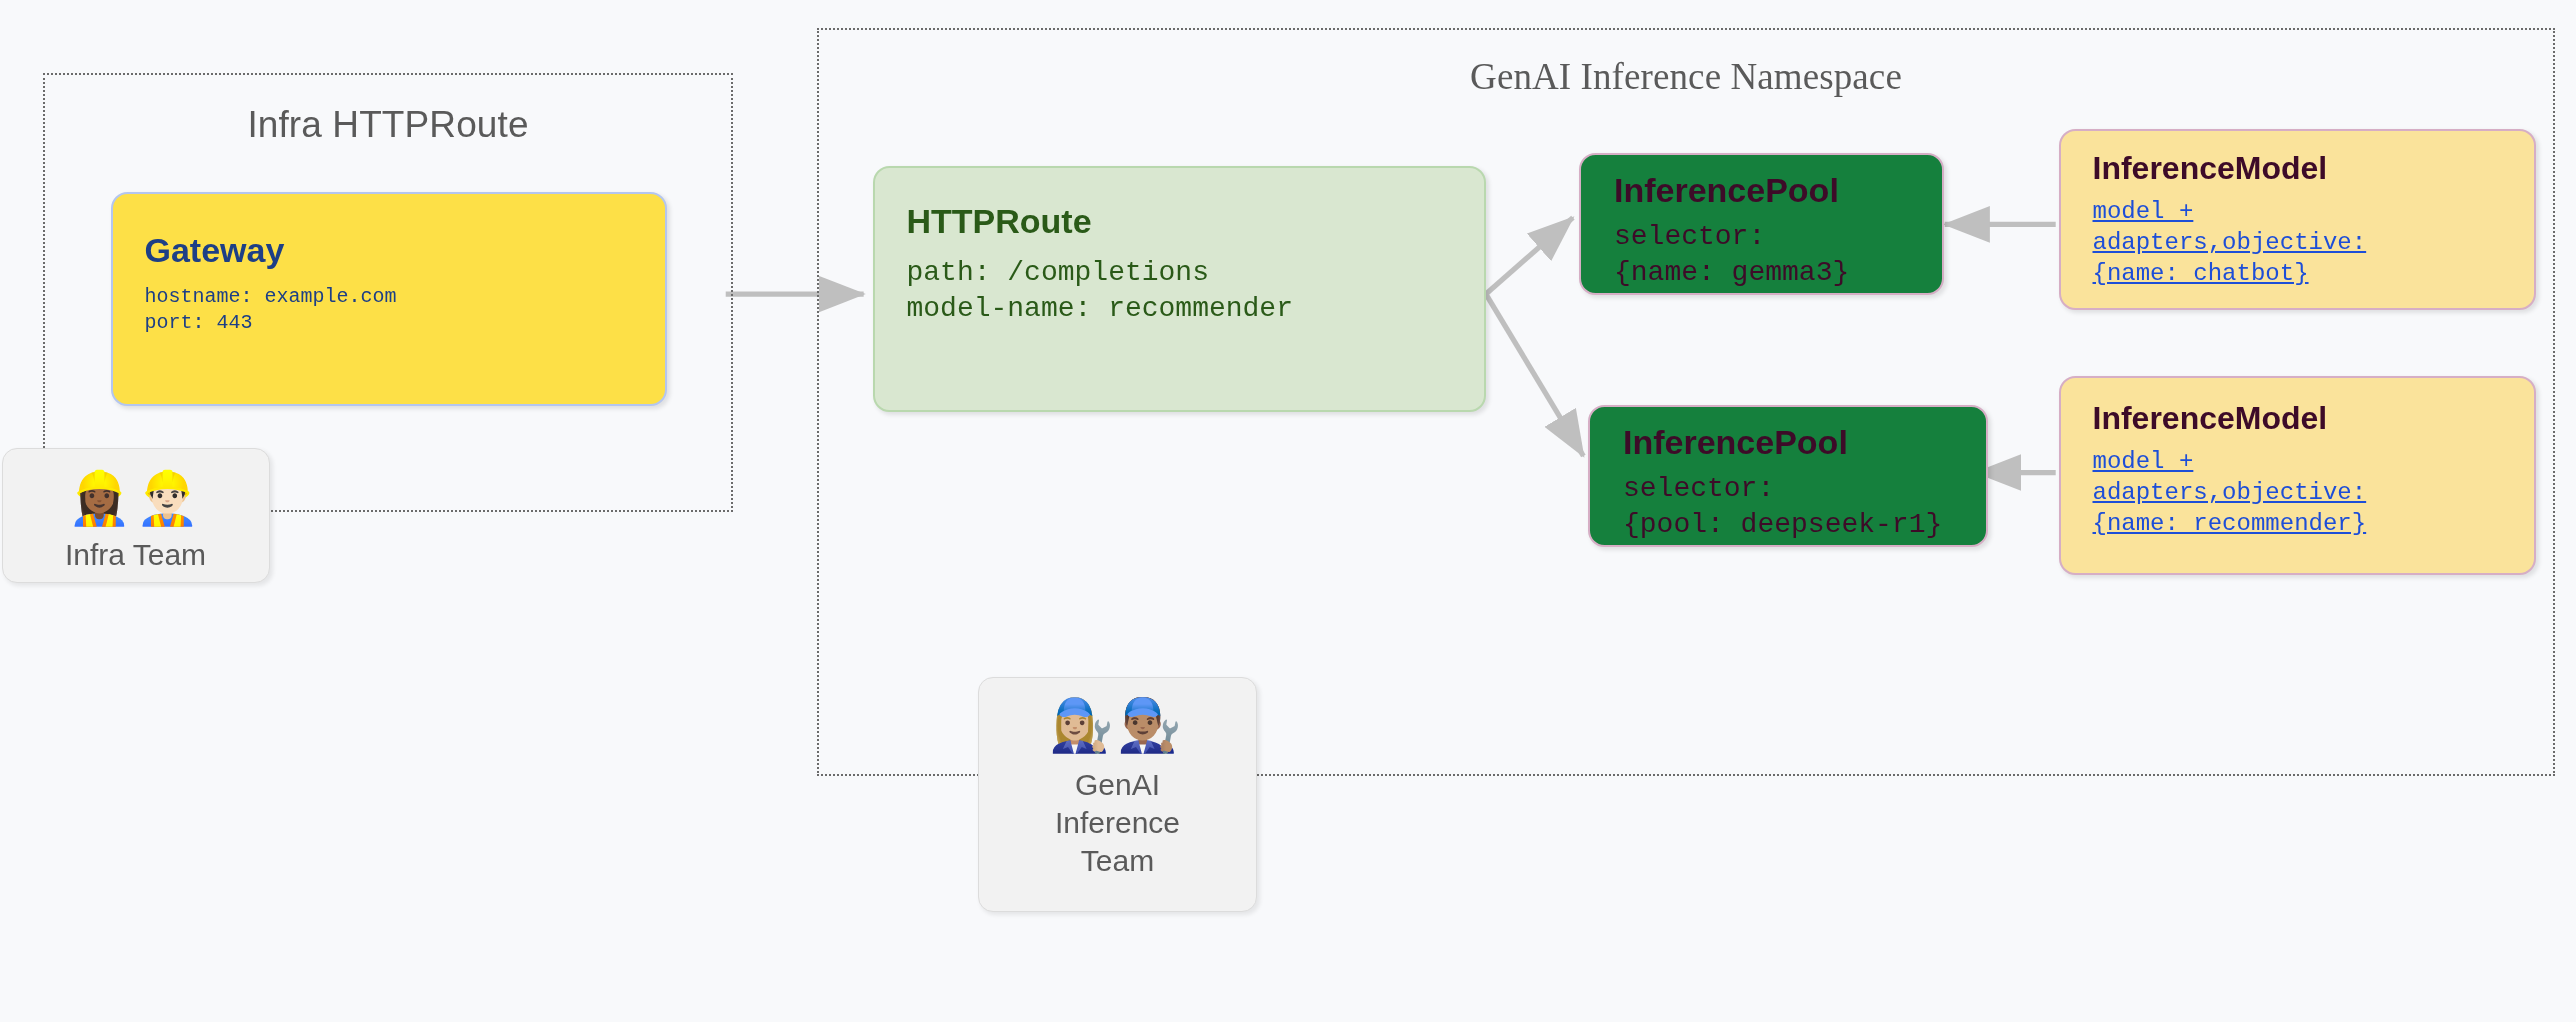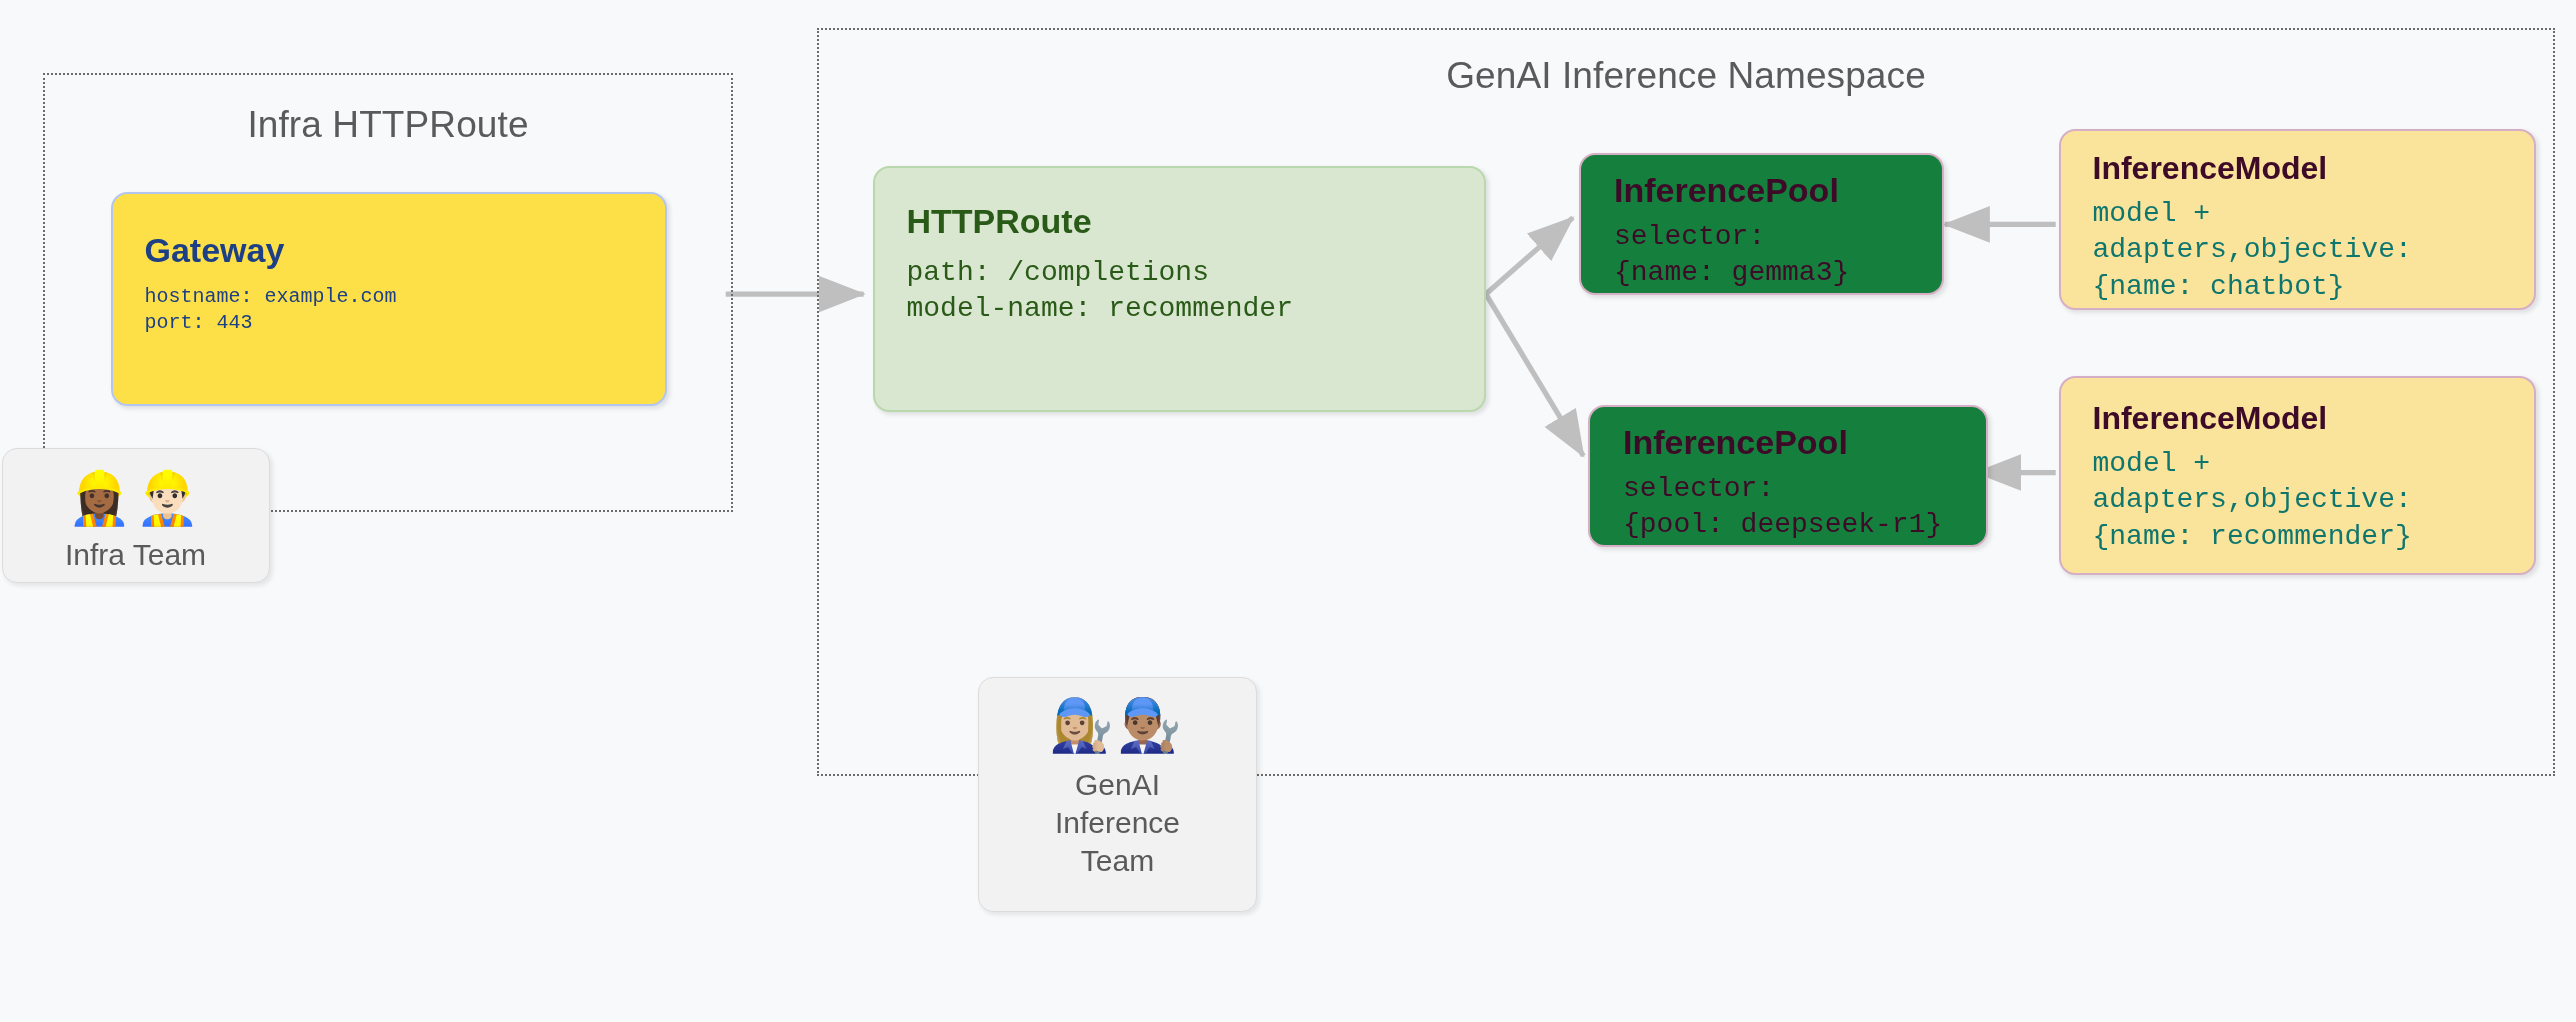--- a/index.html
+++ b/index.html
@@ -110,23 +110,24 @@
   .node-model {
     background: #fae39b;
     border-color: #d6aec5;
   }
   .node-model .ntitle {
     color: #3d0b28;
     font-size: 32px;
     line-height: 1.0;
   }
   .node-model .nline {
-    color: #0f766e;
-    font-size: 28px;
-    line-height: 1.30;
+    color: #1d4ed8;
+    font-size: 24px;
+    line-height: 1.30;
+    text-decoration: underline;
   }
 
   
   .team {
     position: absolute;
     box-sizing: border-box;
     background: #f2f2f2;
     border: 1.5px solid #dcdcdc;
     border-radius: 15px;
     box-shadow: 2.2px 2.2px 4.5px rgba(0,0,0,0.08);
@@ -187,21 +188,21 @@
 
     <g>
       <line x1="2742" y1="630" x2="2636" y2="630" stroke="#bfbfbf" stroke-width="7" marker-end="url(#arrowhead)"></line>
     </g>
   </svg>
 
   <div class="ns-box" style="left:43px; top:73px; width:690px; height:439px;"></div>
   <div class="ns-title" style="left:43px; top:104px; width:690px;">Infra HTTPRoute</div>
 
   <div class="ns-box" style="left:817px; top:28px; width:1738px; height:748px;"></div>
-  <div class="ns-title" style="left:817px; top:55px; width:1738px;">GenAI Inference Namespace</div>
+  <div class="ns-title" style="left:817px; top:55px; width:1738px;font-family:Liberation Serif, serif;">GenAI Inference Namespace</div>
 
   <div class="node node-gateway" style="left:111px; top:192px; width:556px; height:214px;">
     <div style="padding:39px 0 0 31.5px;">
       <span class="ntitle">Gateway</span>
       <span class="nline" style="margin-top:16.5px;">hostname: example.com</span>
       <span class="nline">port: 443</span>
     </div>
   </div>
 
   <div class="node node-httproute" style="left:873px; top:166px; width:613px; height:246px;">

